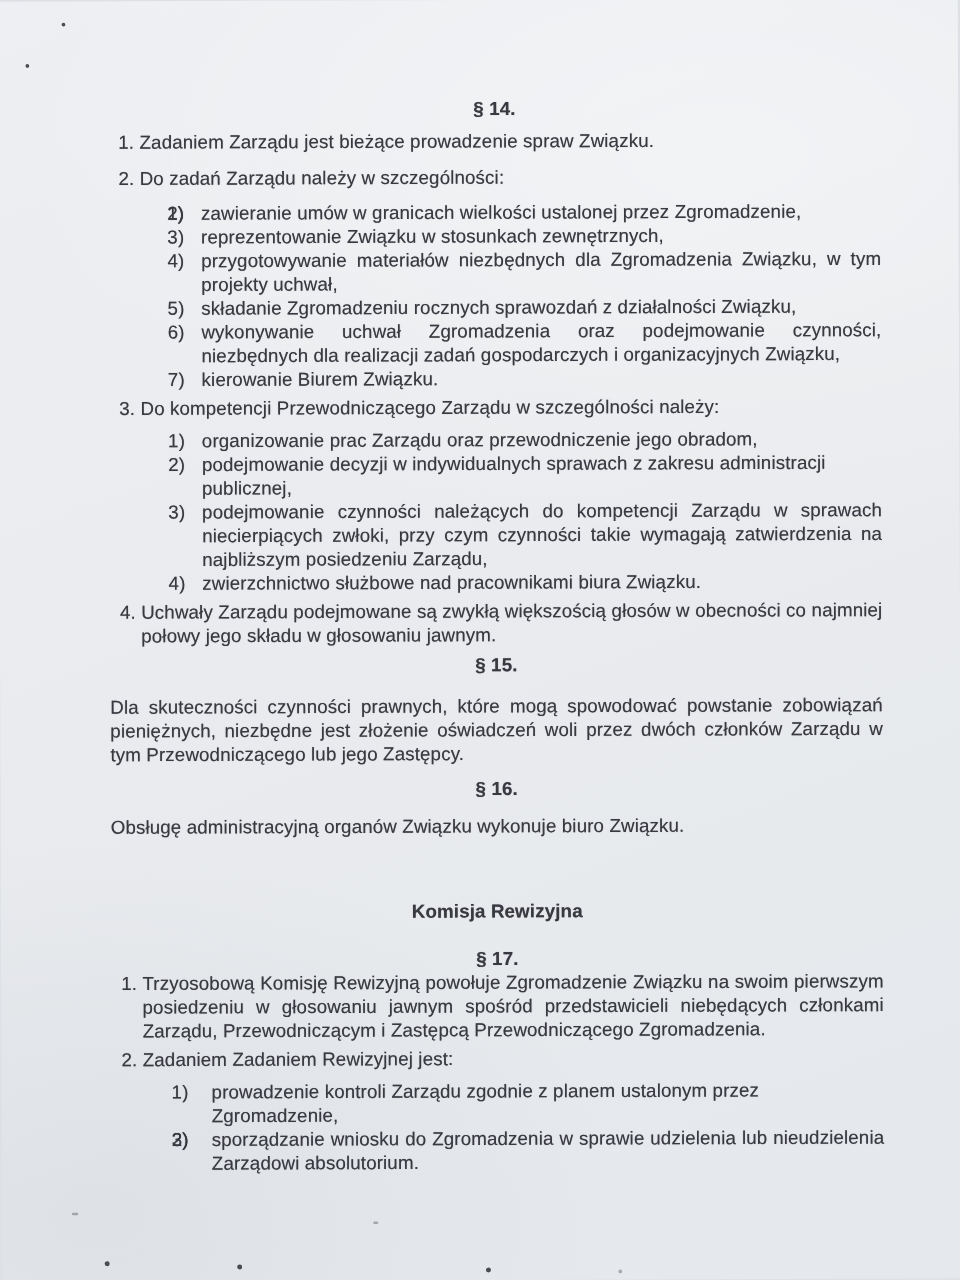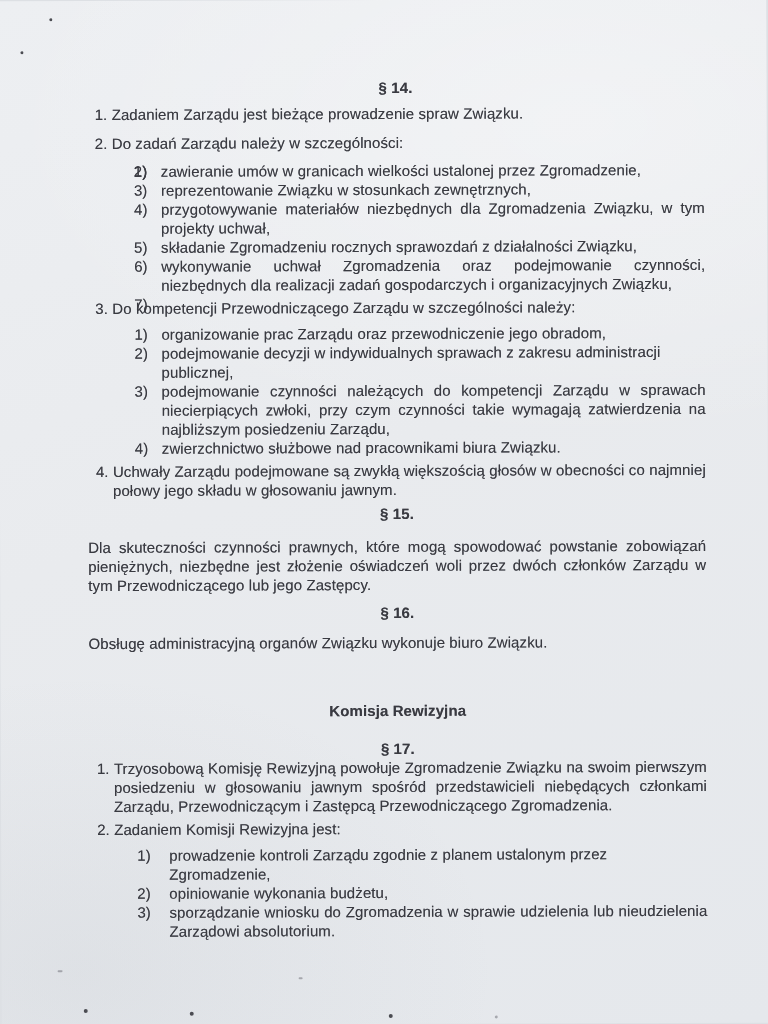--- a/index.html
+++ b/index.html
@@ -75,20 +75,21 @@
     <div class="sub">
       <span class="num">5)</span>
       <span>składanie Zgromadzeniu rocznych sprawozdań z działalności Związku,</span>
     </div>
     <div class="sub j">
       <span class="num">6)</span>
       <span>wykonywanie uchwał Zgromadzenia oraz podejmowanie czynności, niezbędnych dla realizacji zadań gospodarczych i organizacyjnych Związku,</span>
     </div>
     <div class="sub">
       <span class="num">7)</span>
+      <span>kierowanie Biurem Związku.</span>
     </div>
 
     <div class="item mt4">
       <span class="num">3.</span>
       <span>Do kompetencji Przewodniczącego Zarządu w szczególności należy:</span>
     </div>
 
     <div class="sub mt7">
       <span class="num">1)</span>
       <span>organizowanie prac Zarządu oraz przewodniczenie jego obradom,</span>
@@ -121,30 +122,29 @@
 
     <div class="h mt19">§ 17.</div>
 
     <div class="item j">
       <span class="num">1.</span>
       <span>Trzyosobową Komisję Rewizyjną powołuje Zgromadzenie Związku na swoim pierwszym posiedzeniu w głosowaniu jawnym spośród przedstawicieli niebędących członkami Zarządu, Przewodniczącym i Zastępcą Przewodniczącego Zgromadzenia.</span>
     </div>
 
     <div class="item mt4">
       <span class="num">2.</span>
-      <span>Zadaniem Komisji Rewizyjna jest:</span>
+      <span>Zadaniem Zadaniem Rewizyjnej jest:</span>
     </div>
 
     <div class="sub2 mt7">
       <span class="num">1)</span>
       <span>prowadzenie kontroli Zarządu zgodnie z planem ustalonym przez Zgromadzenie,</span>
     </div>
     <div class="sub2">
       <span class="num">2)</span>
-      <span>opiniowanie wykonania budżetu,</span>
     </div>
     <div class="sub2 j">
       <span class="num">3)</span>
       <span>sporządzanie wniosku do Zgromadzenia w sprawie udzielenia lub nieudzielenia Zarządowi absolutorium.</span>
     </div>
 
   </div>
 
   <div class="speck" style="left:51px; top:17px; width:3px; height:3px;"></div>
   <div class="speck" style="left:22px; top:50px; width:3px; height:3px;"></div>

